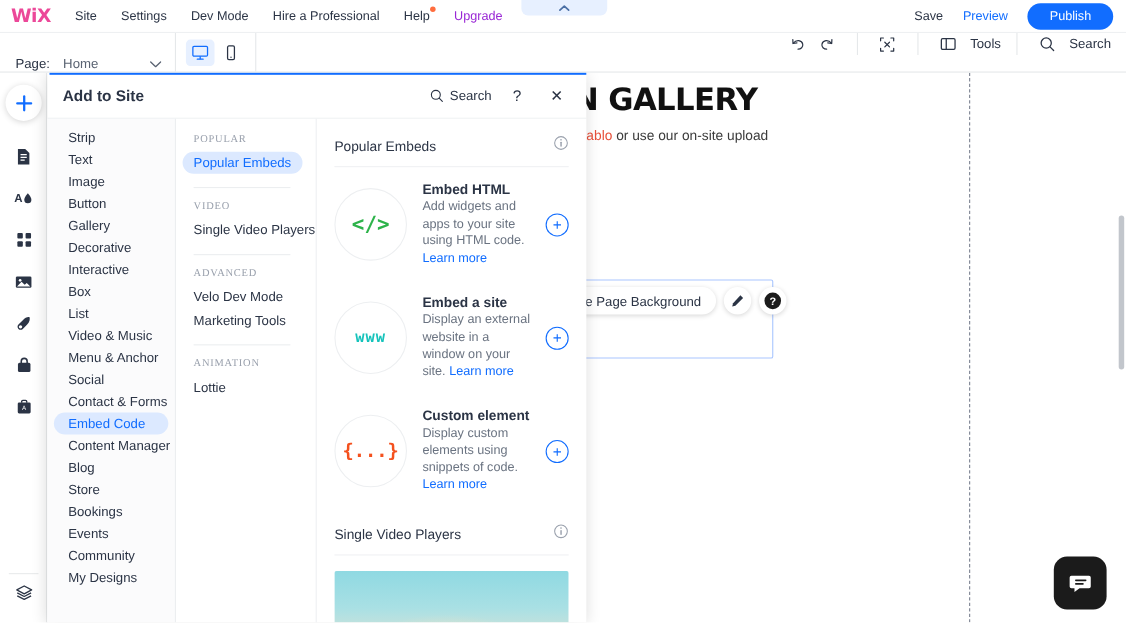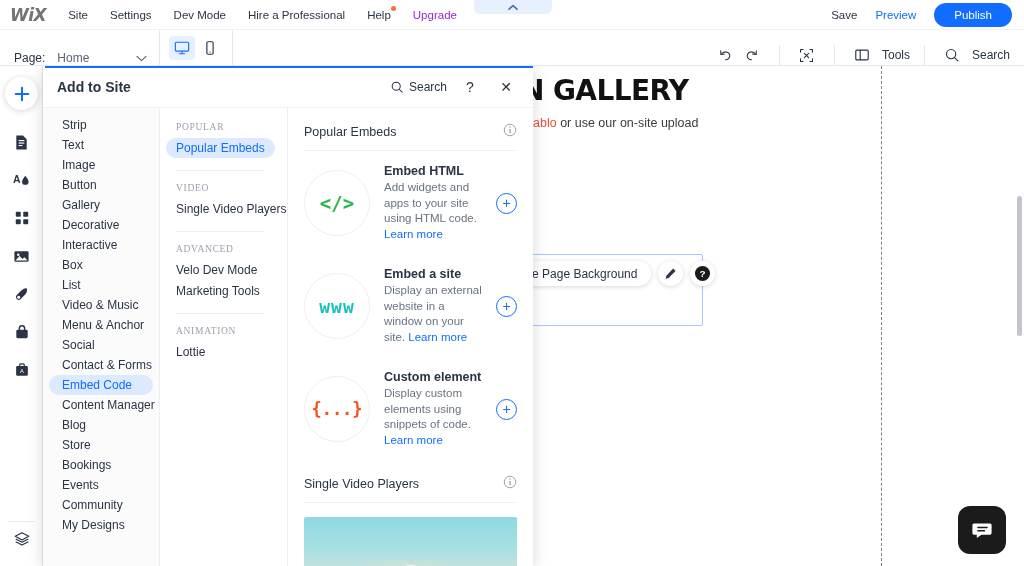--- a/index.html
+++ b/index.html
@@ -15,23 +15,22 @@
 
   
   .topbar {
     position: absolute; top: 0; left: 0; width: 1024px; height: 30px;
     background: #fff; display: flex; align-items: center;
     border-bottom: 1px solid #eef0f2;
     z-index: 30;
   }
   .wix-logo {
     margin-left: 10px; font-size: 17px; font-weight: 700;
-    letter-spacing: -0.5px; color: #737373;
+    letter-spacing: -0.5px; color: #ec4899;
     font-family: "DejaVu Sans", sans-serif;
-    font-style: italic;
   }
   .top-menu { display: flex; align-items: center; margin-left: 22px; }
   .top-menu-item {
     font-size: 11.5px; color: #2b3445; margin-right: 22px;
     cursor: pointer; position: relative; white-space: nowrap;
   }
   .top-menu-item.upgrade { color: #9a27d5; margin-right: 0; }
   .badge-dot {
     position: absolute; top: -3px; right: -5px;
     width: 5px; height: 5px; border-radius: 50%; background: #ff6d3e;
@@ -67,21 +66,21 @@
   .page-select .lbl { color: #2b3445; }
   .page-select .val { color: #5a6372; margin-left: 12px; }
   .page-select .chev { margin-left: auto; margin-right: 12px; }
   .viewmode { display: flex; align-items: center; height: 100%; padding: 0 8px;
     border-right: 1px solid #e5e8ea; }
   .vm-btn {
     width: 26px; height: 24px; display: flex; align-items: center; justify-content: center;
     border-radius: 4px; cursor: pointer; margin: 0 1px;
   }
   .vm-btn.active { background: #e7f0ff; }
-  .tb-right { margin-left: auto; display: flex; align-items: flex-end; height: 100%; }
+  .tb-right { margin-left: auto; display: flex; align-items: flex-start; height: 100%; }
   .tb-group {
     display: flex; align-items: center; height: 20px; padding: 0 14px;
     border-left: 1px solid #e5e8ea;
   }
   .tb-group:first-child { border-left: none; }
   .tb-ico { width: 26px; height: 24px; display: flex; align-items: center;
     justify-content: center; cursor: pointer; }
   .tb-txt { font-size: 12px; color: #2b3445; margin-left: 7px; cursor: pointer; }
 
   
@@ -529,21 +528,21 @@
             <div class="embed-desc">
               <span>Add widgets and apps to your site using HTML code.</span>
               <a>Learn more</a>
             </div>
           </div>
           <div class="plus-btn">+</div>
         </div>
 
         <div class="embed-row">
           <div class="embed-ico">
-            <span class="glyph" style="color:#15c3bb;font-size:18px;letter-spacing:1px;">www</span>
+            <span class="glyph" style="color:#15c3bb;font-size:14px;letter-spacing:1px;">www</span>
           </div>
           <div class="embed-txt">
             <div class="embed-name">Embed a site</div>
             <div class="embed-desc">
               <span>Display an external website in a window on your site.</span>
               <a>Learn more</a>
             </div>
           </div>
           <div class="plus-btn">+</div>
         </div>

